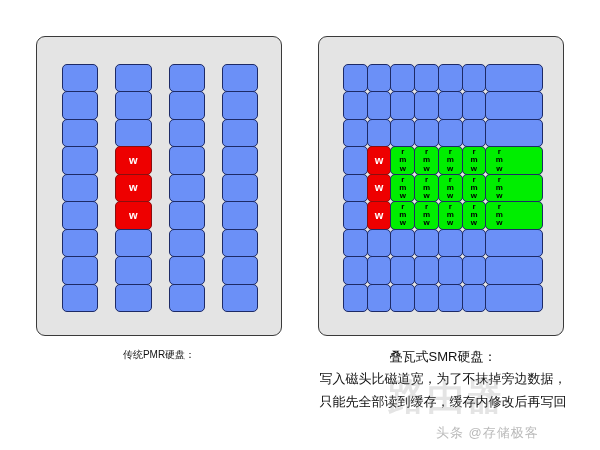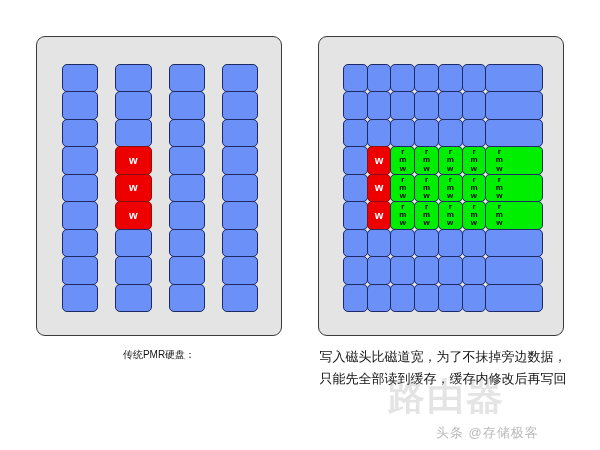--- a/index.html
+++ b/index.html
@@ -376,18 +376,19 @@
         <div class="cell c-blue"></div>
         <div class="cell c-blue"></div>
         <div class="cell c-blue"></div>
         <div class="cell c-blue"></div>
         <div class="cell c-blue wide"></div>
       </div>
     </div>
 </div>
 
 <div class="caption" id="caption-smr">
+  <div class="cap-line">叠瓦式SMR硬盘：</div>
   <div class="cap-line">写入磁头比磁道宽，为了不抹掉旁边数据，</div>
   <div class="cap-line">只能先全部读到缓存，缓存内修改后再写回</div>
 </div>
 
 <div class="wm-big">路由器</div>
 <div class="wm-small">头条 @存储极客</div>
 
 </body></html>

